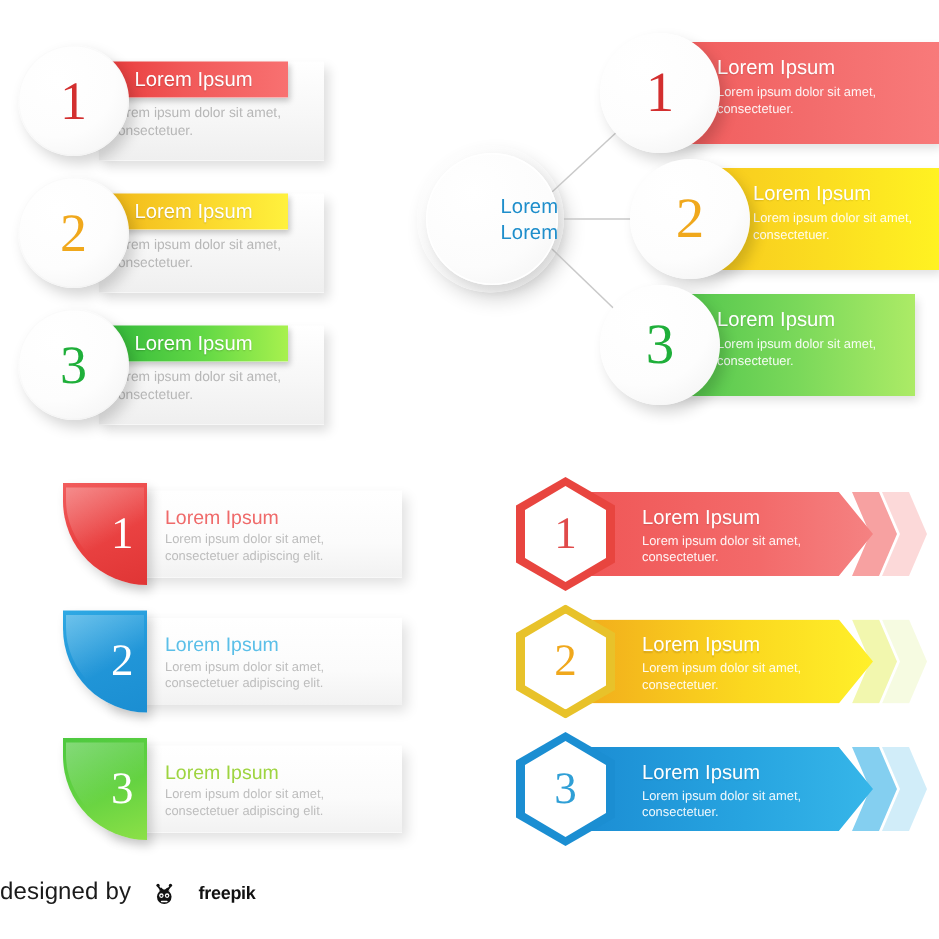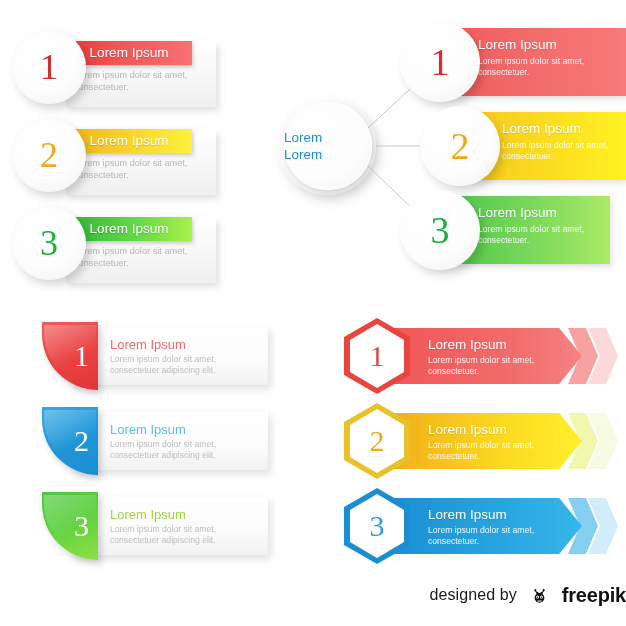--- a/index.html
+++ b/index.html
@@ -83,21 +83,21 @@
     position: absolute; left: 12px; top: 102px;
     width: 88px; height: 88px; border-radius: 50%;
     background: radial-gradient(circle at 36% 30%, #ffffff 0%, #fcfcfc 60%, #f2f2f2 100%);
     box-shadow: 3px 4px 8px rgba(0,0,0,0.12), inset 0 0 0 1px rgba(255,255,255,0.9);
     z-index: 3;
   }
   .b-hub-txt {
     position: absolute; left: 12px; top: 102px;
     width: 88px; height: 88px;
     display: flex; flex-direction: column;
-    align-items: flex-start; justify-content: center;
+    align-items: flex-end; justify-content: center;
     color: #1f8ecb;
     font-size: 13.5px;
     line-height: 17px;
     z-index: 4;
   }
   .b-lines { position: absolute; left: 0; top: 0; width: 354px; height: 300px; z-index: 1; }
   .b-item { position: absolute; height: 80px; }
   .b-band {
     position: absolute; top: 6px; height: 68px;
     box-shadow: 2px 3px 6px rgba(0,0,0,0.12);
@@ -227,25 +227,25 @@
     text-align: center;
     font-size: 30px;
     font-family: "Liberation Serif", serif;
     z-index: 7;
   }
 
   
   .footer {
     position: absolute; left: 0; top: 578px;
     width: 626px; height: 34px;
-    display: flex; align-items: center; justify-content: flex-end;
+    display: flex; align-items: center; justify-content: flex-start;
     gap: 13px;
   }
   .f-text { font-size: 16px; color: #1b1b1b; letter-spacing: 0.1px; }
-  .f-brand { font-size: 20px; color: #111111; font-weight: 700; letter-spacing: -0.2px; }
+  .f-brand { font-size: 12px; color: #111111; font-weight: 700; letter-spacing: -0.2px; }
   .f-logo { width: 19px; height: 19px; display: block; }
 </style>
 </head>
 <body>
 
 <div class="canvas">
 
   <div class="grpA">
 
     <div class="a-item" style="top:30px">

